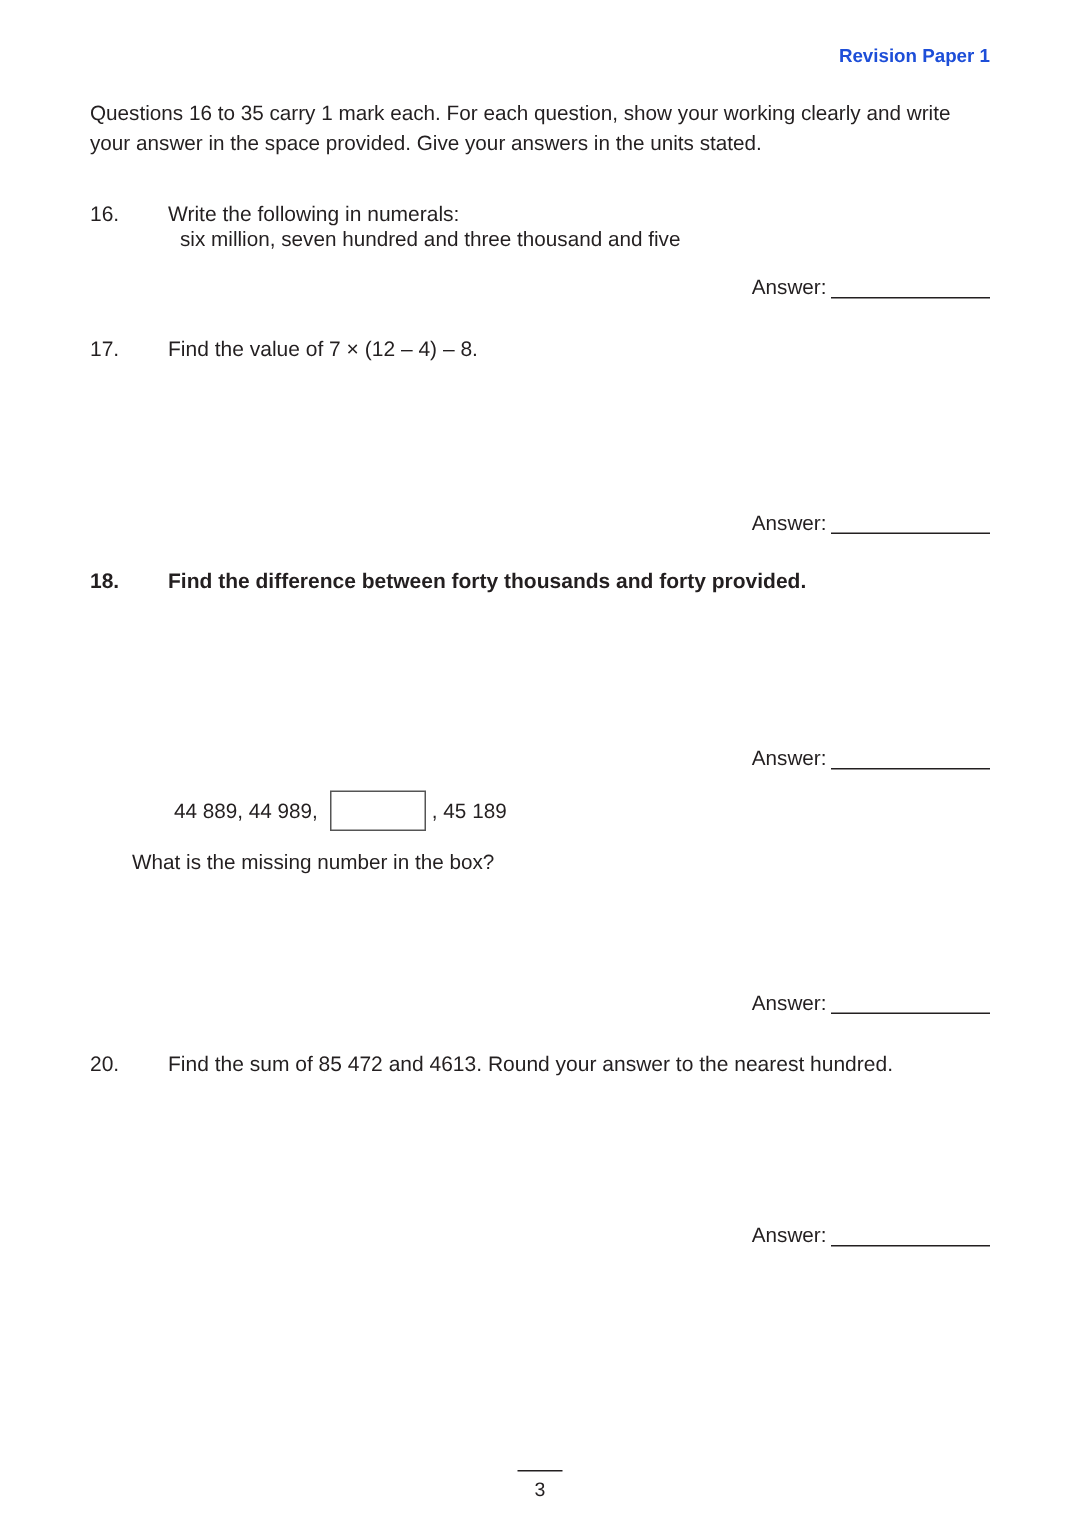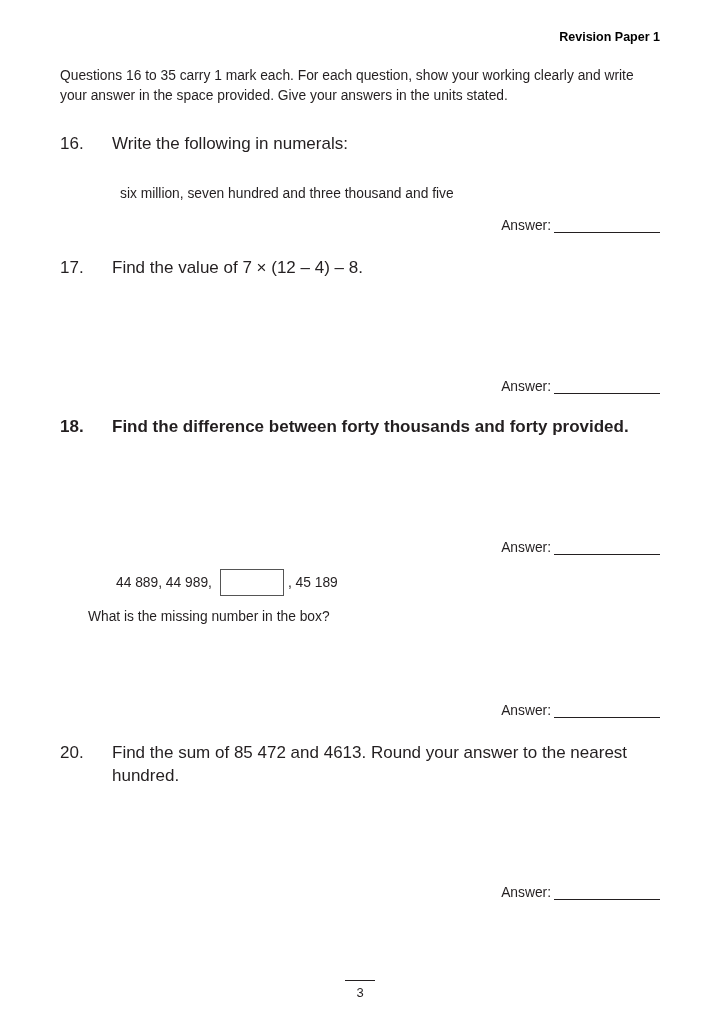--- a/index.html
+++ b/index.html
@@ -17,51 +17,51 @@
     box-sizing: border-box;
     overflow: hidden;
   }
   .content {
     padding: 30px 60px 0 60px;
   }
   .header-right {
     text-align: right;
     font-size: 12.5px;
     font-weight: bold;
-    color: #000000;
+    color: #1d4ed8;
   }
   .section-title {
     margin-top: 22px;
     font-size: 16.5px;
     font-weight: bold;
     border-bottom: 2px solid #4a4a4a;
     padding-bottom: 6px;
     letter-spacing: 0.2px;
   }
   .instructions {
     margin-top: 22px;
     font-size: 13.8px;
     line-height: 1.42;
   }
   .question {
     display: flex;
-    font-size: 17px;
+    font-size: 14px;
     line-height: 1.35;
   }
   .qnum {
     flex: 0 0 28px;
     width: 28px;
   }
   .qtext {
     flex: 1;
     margin-left: 24px;
   }
   .subtext {
     margin-left: 60px;
-    margin-top: 30px;
+    margin-top: 0;
     font-size: 13.8px;
   }
   .pattern-row {
     margin-left: 56px;
     margin-top: 14px;
     font-size: 13.8px;
     display: flex;
     align-items: center;
   }
   .pattern-box {

